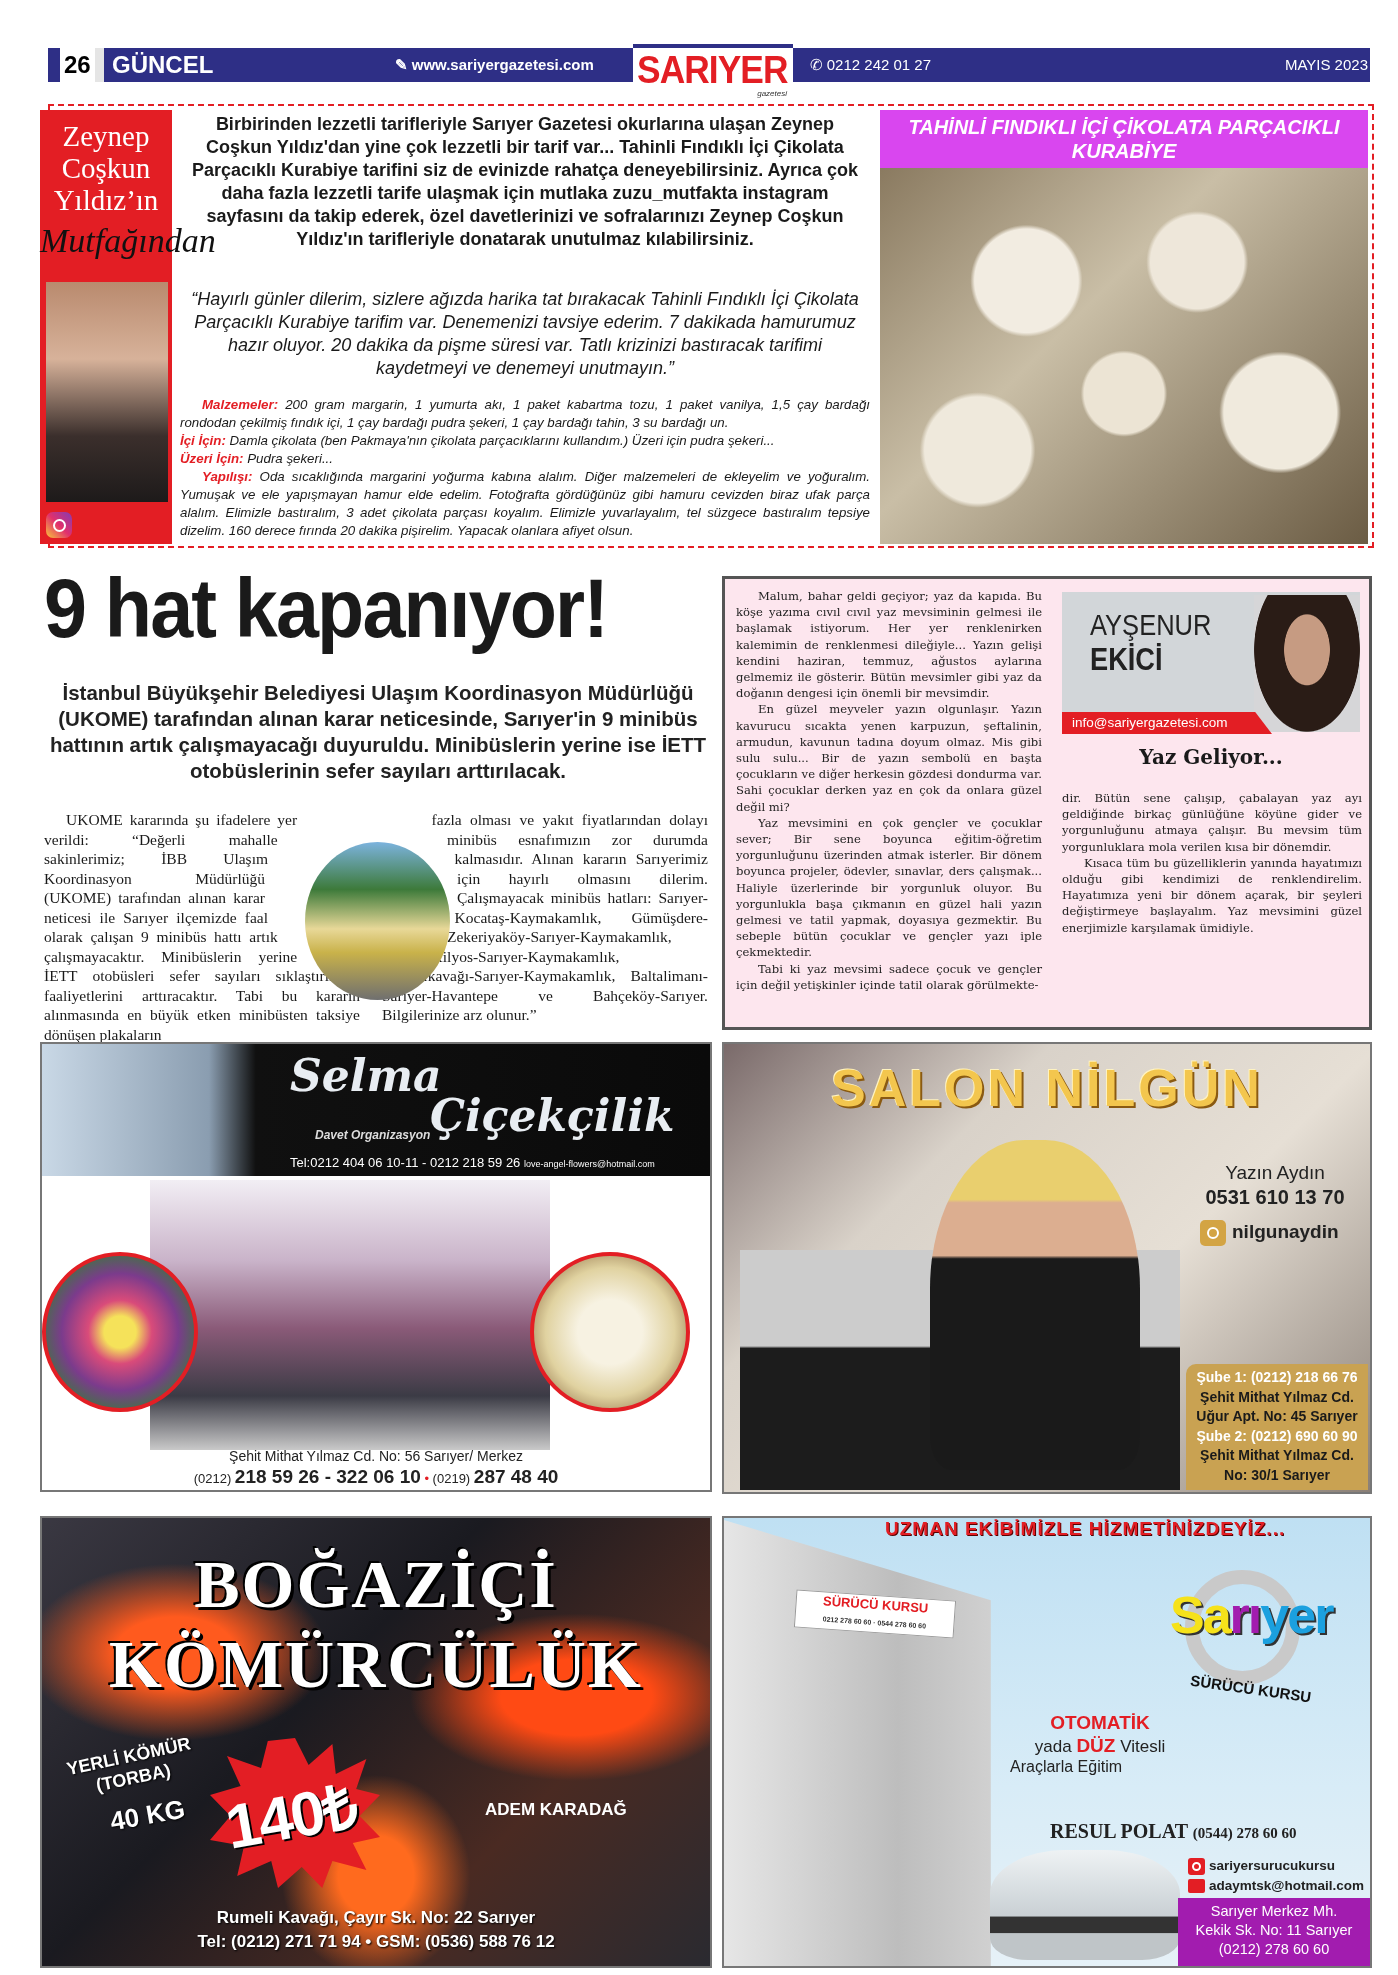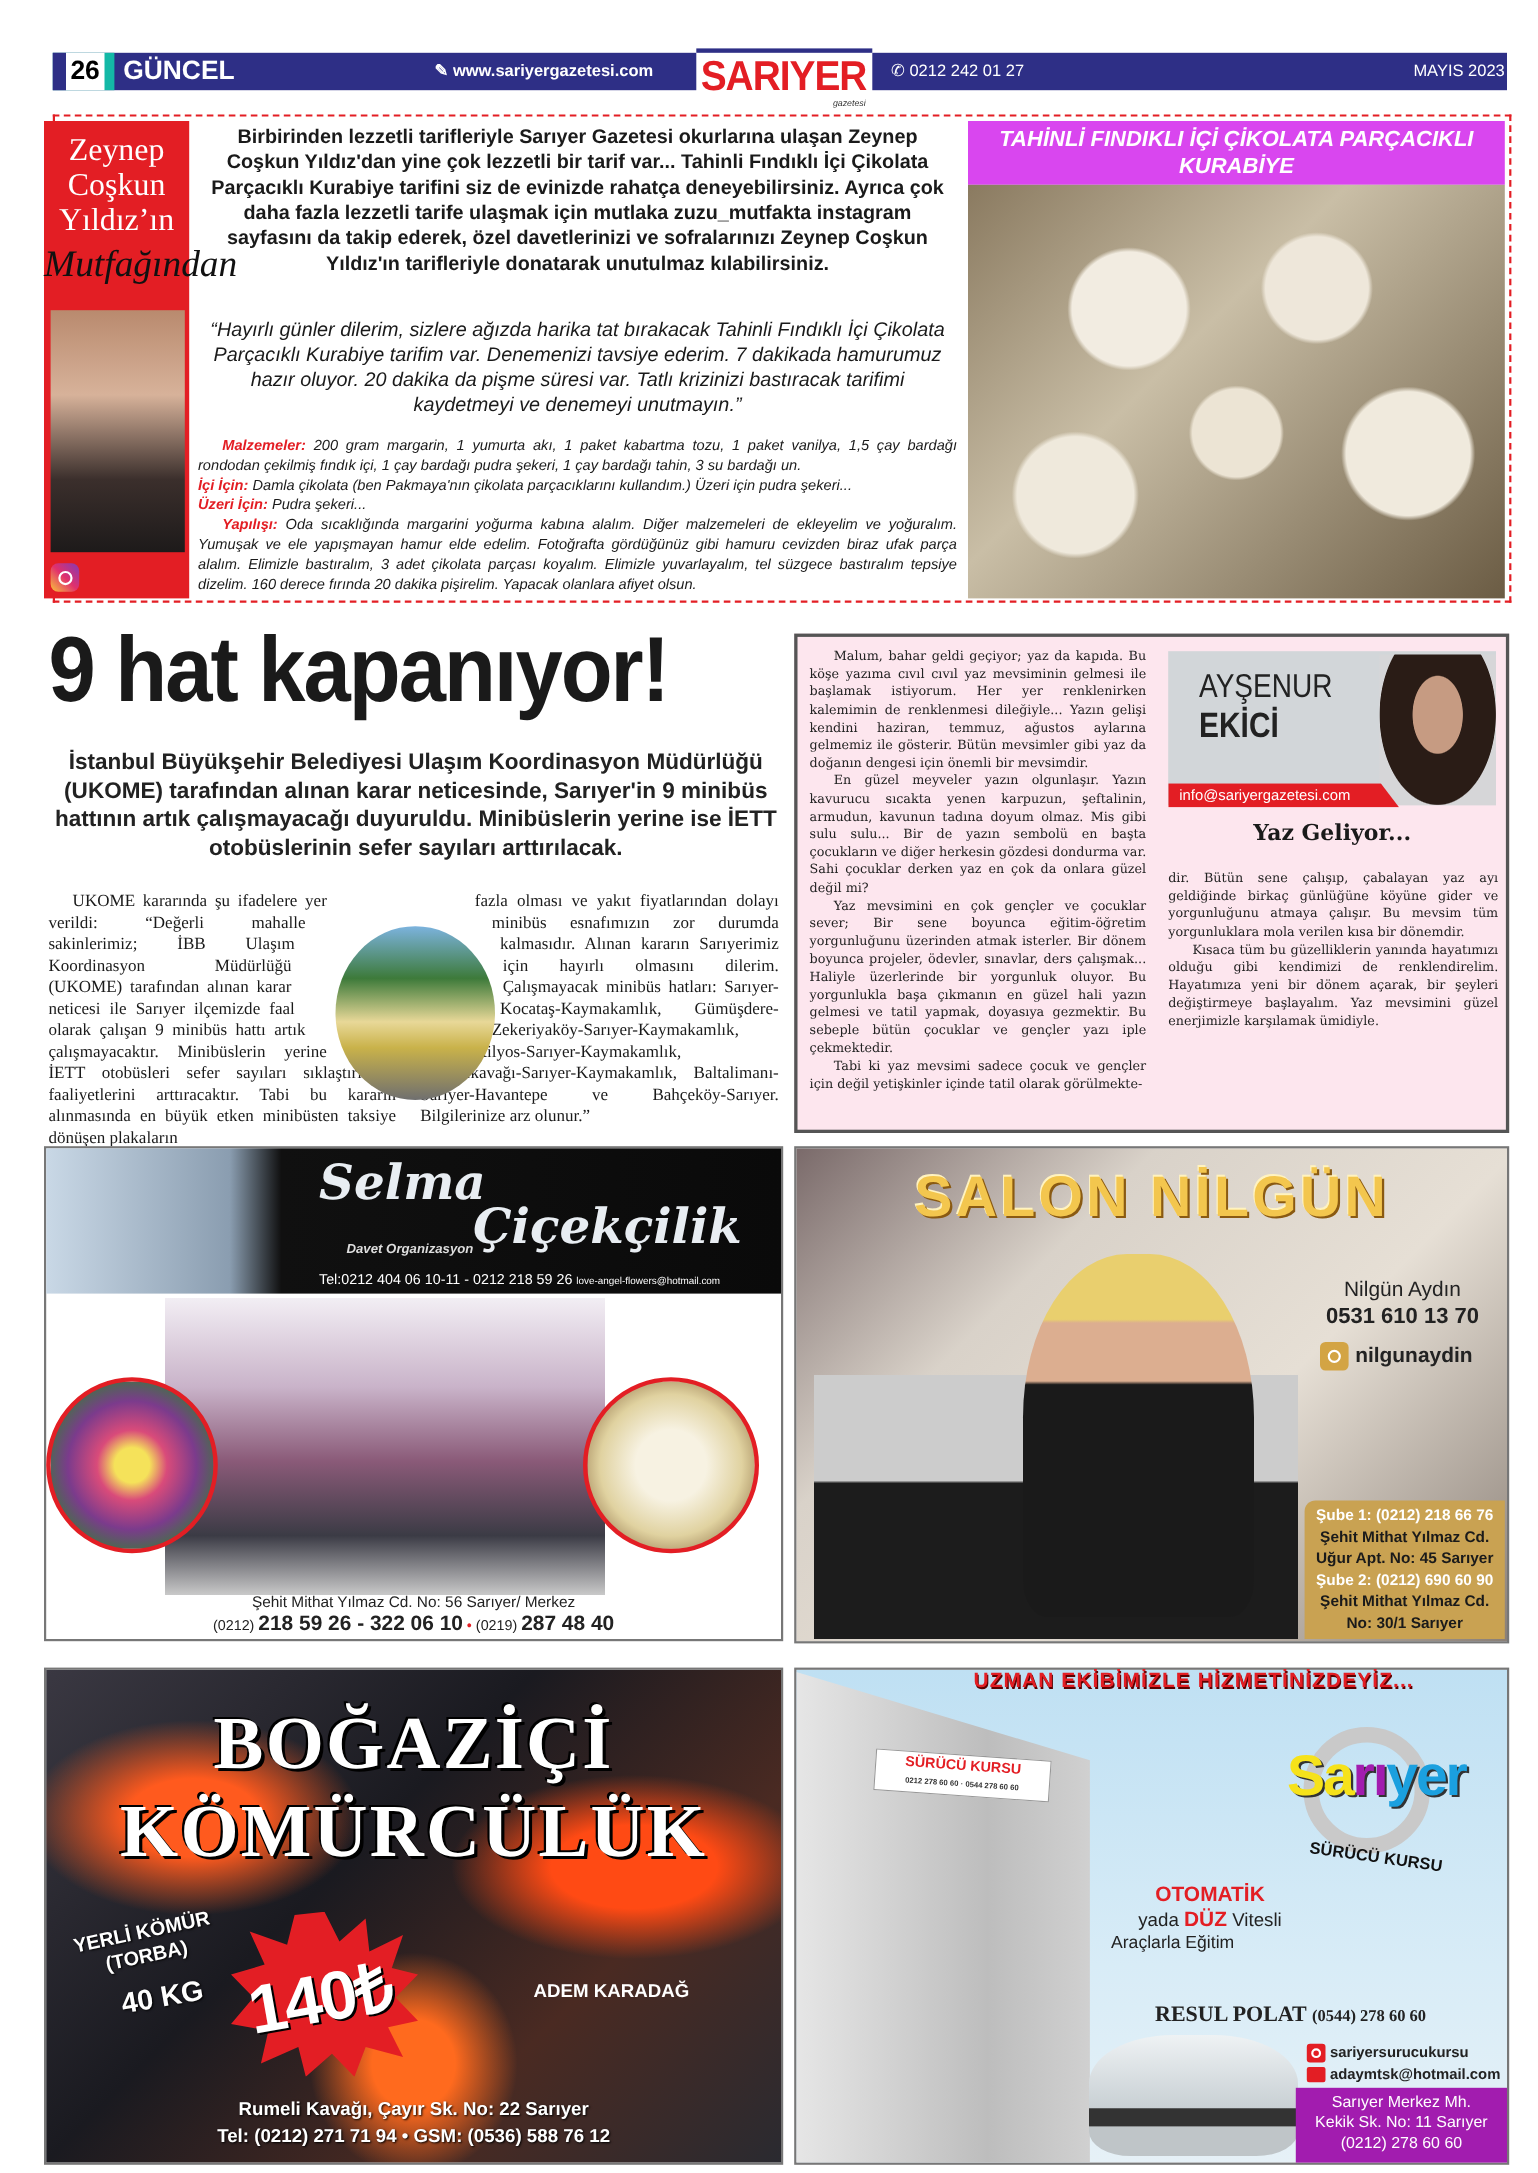--- a/index.html
+++ b/index.html
@@ -1,20 +1,20 @@
 <!DOCTYPE html>
 <html><head>
 <meta charset="utf-8">
 <style>
 *{box-sizing:border-box;margin:0;padding:0}
 body{width:1398px;height:1975px;background:#fff;font-family:"Liberation Sans",sans-serif;color:#1a1a1a;position:relative;overflow:hidden}
 .abs{position:absolute}
 
 #hdr{left:48px;top:48px;width:1322px;height:34px;background:#2e2f86;}
-#pg-num{left:48px;top:48px;width:56px;height:34px;background:#14b8a6;color:#fff;font-weight:bold;font-size:24px;line-height:34px;padding-left:16px}
+#pg-num{left:48px;top:48px;width:56px;height:34px;background:#e5e5e5;color:#fff;font-weight:bold;font-size:24px;line-height:34px;padding-left:16px}
 #pg-num span{background:#fff;color:#000;display:inline-block;height:34px;padding:0 4px;margin-left:-16px;border-left:12px solid #2e2f86}
 #section{left:112px;top:48px;height:34px;line-height:34px;color:#fff;font-weight:bold;font-size:24px}
 #web{left:395px;top:48px;height:34px;line-height:34px;color:#fff;font-size:15px;font-weight:bold}
 #logo{left:633px;top:44px;width:160px;height:54px;background:#fff;border-top:4px solid #2e2f86}
 #logo .name{position:absolute;left:4px;top:0;font-family:"Liberation Sans",sans-serif;font-weight:900;font-size:38px;line-height:44px;color:#e31e24;letter-spacing:-1px;transform:scaleX(.93);transform-origin:left}
 #logo .sub{position:absolute;right:6px;bottom:0;font-size:8px;font-style:italic;color:#333}
 #phone{left:810px;top:48px;height:34px;line-height:34px;color:#fff;font-size:15px}
 #date{right:30px;top:48px;height:34px;line-height:34px;color:#fff;font-size:15px}
 
 #recipe-box{left:48px;top:104px;width:1326px;height:444px;border:2px dashed #e31e24}
@@ -180,21 +180,21 @@
 <div id="selma-photo" class="abs"></div>
 <div id="selma-c1" class="abs"></div>
 <div id="selma-c2" class="abs"></div>
 <div id="selma-addr" class="abs">Şehit Mithat Yılmaz Cd. No: 56 Sarıyer/ Merkez</div>
 <div id="selma-phone" class="abs"><span>(0212)</span> <b>218 59 26 - 322 06 10</b> <span class="dot">•</span> <span>(0219)</span> <b>287 48 40</b></div>
 
 <div id="ad-nilgun" class="abs ad"></div>
 <div id="nilgun-sofa" class="abs"></div>
 <div id="nilgun-woman" class="abs"></div>
 <div id="nilgun-title" class="abs">SALON NİLGÜN</div>
-<div id="nilgun-name" class="abs">Nilgün Aydın</div>
+<div id="nilgun-name" class="abs">Yazın Aydın</div>
 <div id="nilgun-tel" class="abs">0531 610 13 70</div>
 <div id="nilgun-ig" class="abs"><span class="ig-gold"></span><span>nilgunaydin</span></div>
 <div id="nilgun-branches" class="abs">
   <div>Şube 1: (0212) 218 66 76</div>
   <div class="dark">Şehit Mithat Yılmaz Cd.</div>
   <div class="dark">Uğur Apt. No: 45 Sarıyer</div>
   <div>Şube 2: (0212) 690 60 90</div>
   <div class="dark">Şehit Mithat Yılmaz Cd.</div>
   <div class="dark">No: 30/1 Sarıyer</div>
 </div>

